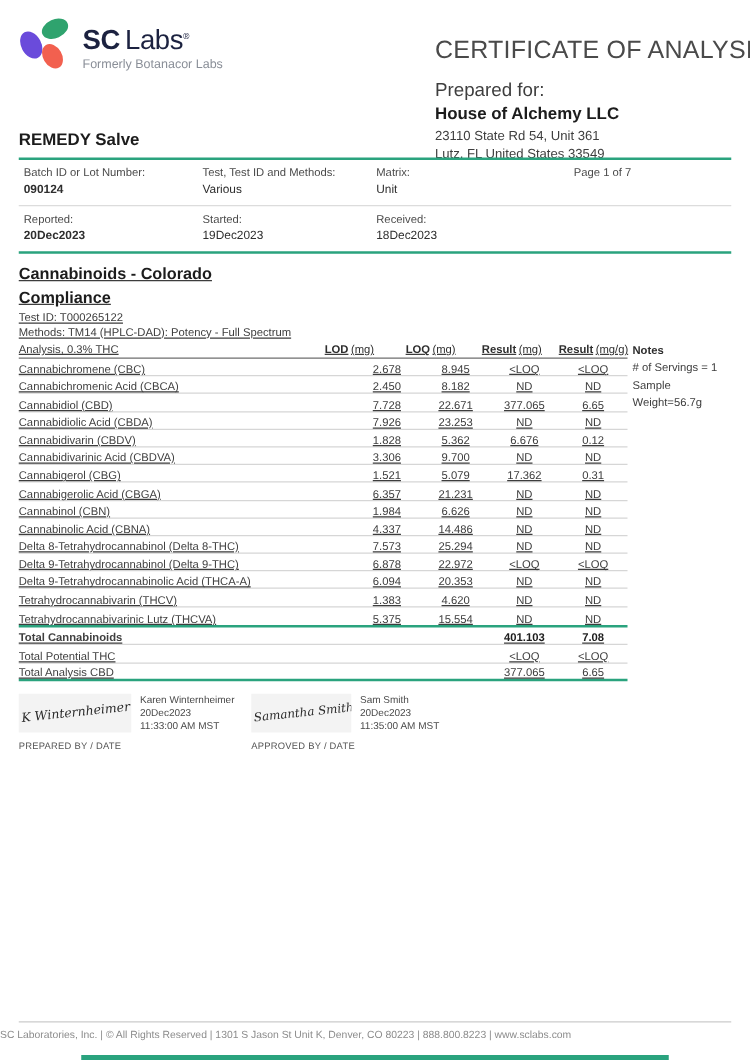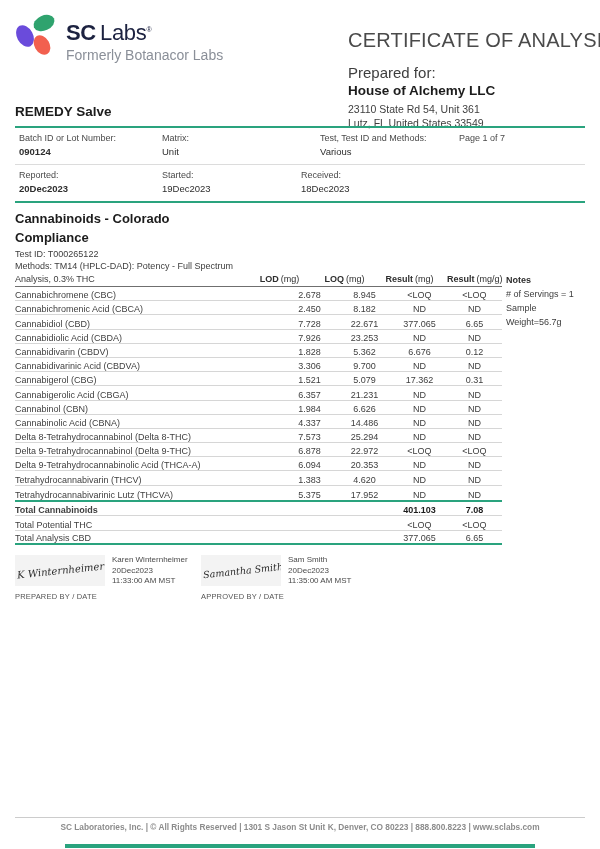--- a/index.html
+++ b/index.html
@@ -13,21 +13,21 @@
   body{background:#e9e9e9;font-family:"Liberation Sans",sans-serif;}
   .page{position:relative;width:600px;height:849px;background:#ffffff;margin:0 auto;overflow:hidden;}
 
   
   .logo{position:absolute;top:9px;left:13px;display:flex;align-items:flex-start;}
   .logo-text{margin-left:5px;margin-top:9px;}
   .logo-name{font-size:22px;color:var(--logo-navy);letter-spacing:-0.3px;line-height:24px;}
   .logo-name b{font-weight:bold;}
   .logo-name .labs{margin-left:4px;font-weight:normal;}
   .logo-name sup{font-size:7px;vertical-align:super;}
-  .logo-tagline{font-size:14px;color:#8A8F98;margin-top:2px;}
+  .logo-tagline{font-size:10px;color:#8A8F98;margin-top:2px;}
   .dot-green{fill:var(--logo-green);}
   .dot-purple{fill:var(--logo-purple);}
   .dot-coral{fill:var(--logo-coral);}
 
   
   .cert{position:absolute;left:348px;top:29px;width:240px;}
   .cert-title{font-size:20px;font-weight:300;color:#4a4a4a;letter-spacing:0.2px;white-space:nowrap;}
   .prepared-label{margin-top:12px;font-size:15px;color:#3e3e3e;}
   .client-name{margin-top:2px;font-size:13.5px;font-weight:bold;color:#1c1c1c;}
   .client-addr{margin-top:5px;font-size:10.5px;color:#3e3e3e;line-height:13.5px;}
@@ -41,21 +41,21 @@
   .info-cell{padding-left:4px;}
   .ic1{width:143px;}
   .ic2{width:139px;}
   .ic3{width:158px;}
   .ic4{flex:1;}
   .info-label{font-size:9px;color:#4a4a4a;}
   .info-value{font-size:9.5px;color:#2e2e2e;margin-top:3px;}
   .info-value.bold{font-weight:bold;}
 
   
-  .results{position:absolute;left:15px;top:210px;width:570px;font-size:9px;color:#3d3d3d;}
+  .results{position:absolute;left:15px;top:210px;width:570px;font-size:9px;color:#3d3d3d;text-decoration:underline;}
   .sec-title{font-size:13px;font-weight:bold;color:#1c1c1c;line-height:18.5px;}
   .sec-meta{margin-top:2px;line-height:11.5px;}
   .rwrap{position:relative;}
   .grid{width:487px;}
   .hrow{display:flex;align-items:flex-end;height:15px;padding-bottom:2px;border-bottom:1px solid #6f6f6f;}
   .hleft{flex:1;}
   .hcell{width:55px;text-align:center;font-weight:bold;color:#2e2e2e;white-space:nowrap;margin-left:10px;}
   .hcell .unit{font-weight:normal;margin-left:2px;}
   .trow{display:flex;align-items:flex-end;height:14.2px;border-bottom:1px solid #d6d6d6;}
   .trows .trow:last-child{border-bottom:none;}
@@ -78,21 +78,21 @@
   .sig-box{height:31px;background:#f3f3f3;position:relative;overflow:hidden;}
   .sb1{width:90px;}
   .sb2{width:80px;}
   .sig-script{font-family:"DejaVu Serif",serif;font-style:italic;font-size:10px;color:#2b2b2b;transform:rotate(-6deg);position:absolute;left:2px;top:10px;white-space:nowrap;}
   .sb2 .sig-script{font-size:9.5px;}
   .sig-meta{margin-left:7px;font-size:8px;color:#4a4a4a;line-height:10.5px;}
   .sig-role{margin-top:5px;font-size:7.5px;color:#555;letter-spacing:0.2px;}
 
   
   .footer-line{position:absolute;left:15px;right:15px;top:817px;border-top:1px solid #cccccc;}
-  .footer-text{position:absolute;left:0;right:0;top:822px;text-align:center;font-size:8.3px;color:#8c8c8c;font-weight:bold;}
+  .footer-text{position:absolute;left:0;right:0;top:822px;text-align:left;font-size:8.3px;color:#8c8c8c;}
   .bottom-bar{position:absolute;left:65px;right:65px;bottom:1px;height:4px;background:var(--teal);}
 </style>
 </head>
 <body>
 
 <div class="page">
 
   <div class="logo">
     <svg width="48" height="48" viewBox="0 0 48 48">
       <ellipse class="dot-green" cx="31" cy="14" rx="11" ry="7.5" transform="rotate(-24 31 14)"></ellipse>
@@ -116,27 +116,27 @@
   </div>
 
   <div class="product-name">REMEDY Salve</div>
 
   <div class="info-table">
     <div class="info-row">
       <div class="info-cell ic1">
         <div class="info-label">Batch ID or Lot Number:</div>
         <div class="info-value bold">090124</div>
       </div>
+      <div class="info-cell ic2">
+        <div class="info-label">Test, Test ID and Methods:</div>
+        <div class="info-value">Various</div>
+      </div>
       <div class="info-cell ic3">
         <div class="info-label">Matrix:</div>
         <div class="info-value">Unit</div>
-      </div>
-      <div class="info-cell ic2">
-        <div class="info-label">Test, Test ID and Methods:</div>
-        <div class="info-value">Various</div>
       </div>
       <div class="info-cell ic4">
         <div class="info-label">Page 1 of 7</div>
       </div>
     </div>
     <div class="info-row">
       <div class="info-cell ic1">
         <div class="info-label">Reported:</div>
         <div class="info-value bold">20Dec2023</div>
       </div>
@@ -281,21 +281,21 @@
     <span class="cname">Tetrahydrocannabivarin (THCV)</span>
     <span class="cv">1.383</span>
     <span class="cv">4.620</span>
     <span class="cv">ND</span>
     <span class="cv">ND</span>
   </div>
 
   <div class="trow">
     <span class="cname">Tetrahydrocannabivarinic Lutz (THCVA)</span>
     <span class="cv">5.375</span>
-    <span class="cv">17.952</span>
+    <span class="cv">15.554</span>
     <span class="cv">ND</span>
     <span class="cv">ND</span>
   </div>
 </div>
 
         <div class="totals">
           <div class="trow bold">
             <span class="cname">Total Cannabinoids</span>
             <span class="cv"></span>
             <span class="cv"></span>

